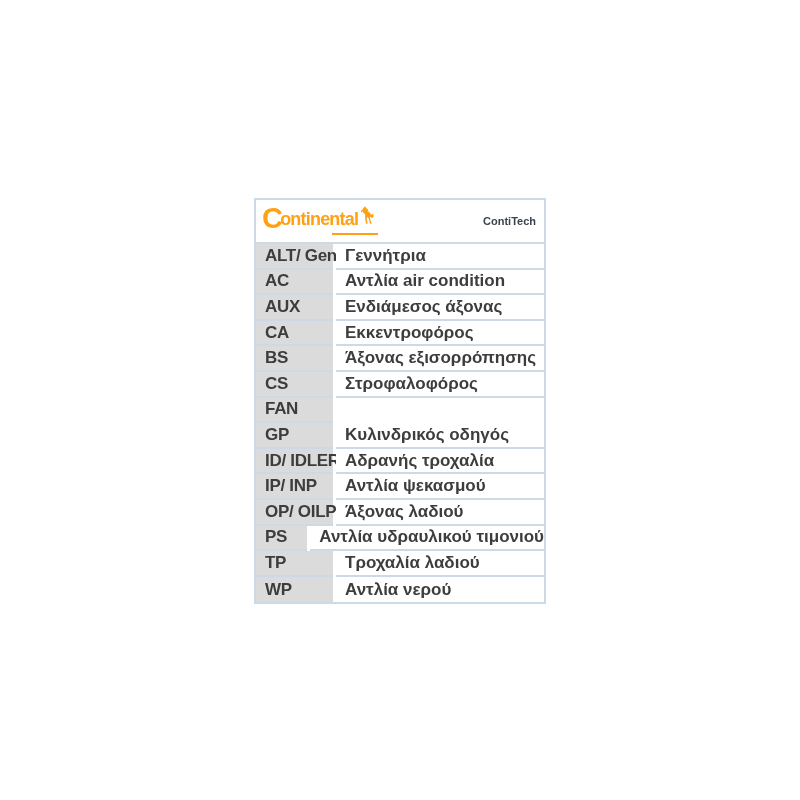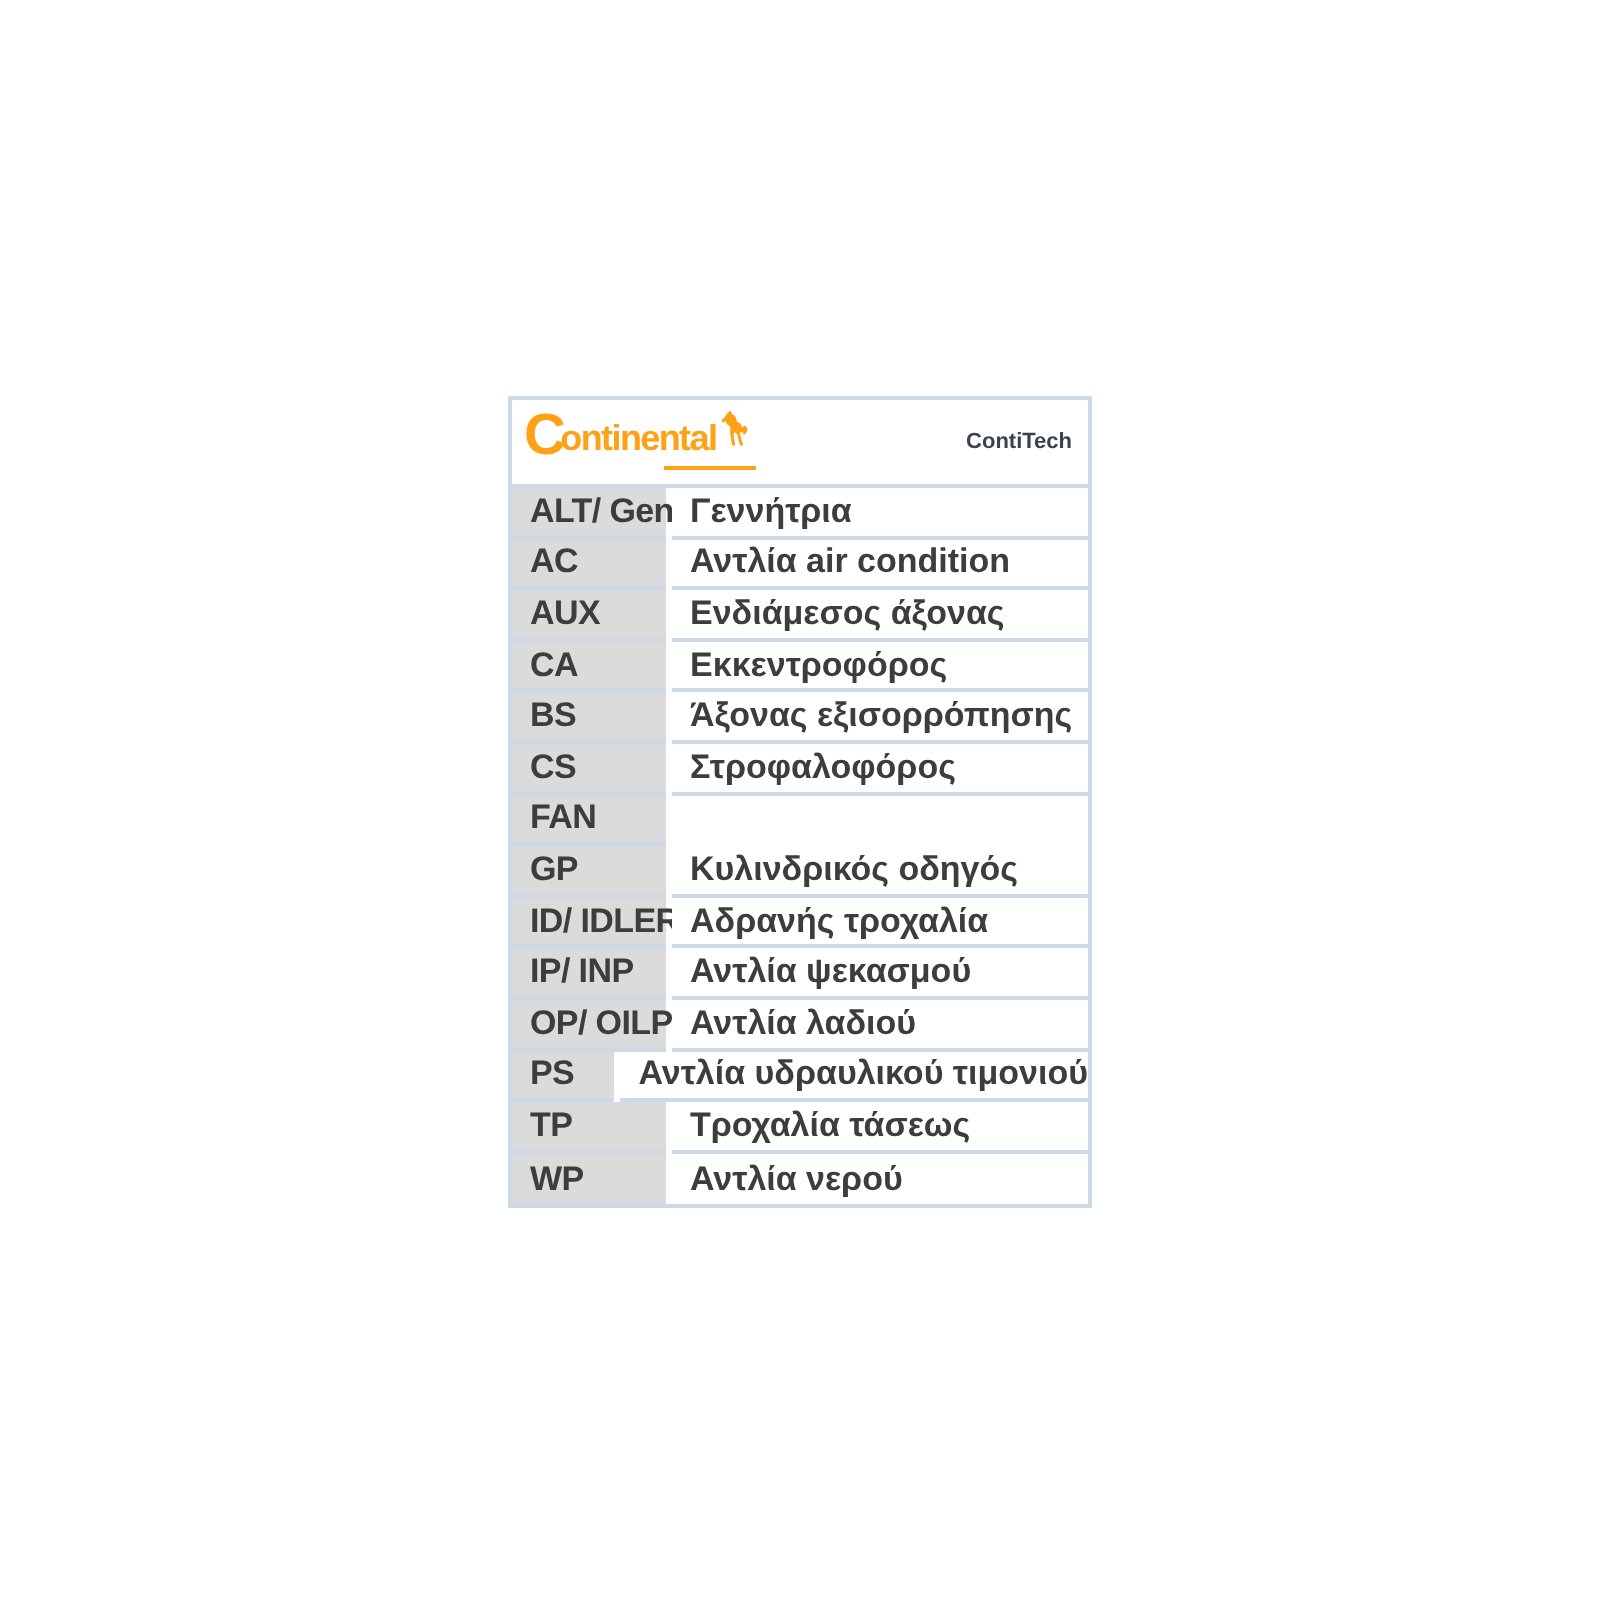--- a/index.html
+++ b/index.html
@@ -156,31 +156,31 @@
     <div class="cell desc">Αδρανής τροχαλία</div>
   </div>
 
   <div class="row">
     <div class="cell code">IP/ INP</div>
     <div class="cell desc">Αντλία ψεκασμού</div>
   </div>
 
   <div class="row">
     <div class="cell code">OP/ OILP</div>
-    <div class="cell desc">Αντλία λαδιού</div>
+    <div class="cell desc">Άξονας λαδιού</div>
   </div>
 
   <div class="row">
     <div class="cell code">PS</div>
     <div class="cell desc">Αντλία υδραυλικού τιμονιού</div>
   </div>
 
   <div class="row">
     <div class="cell code">TP</div>
-    <div class="cell desc">Τροχαλία τάσεως</div>
+    <div class="cell desc">Τροχαλία λαδιού</div>
   </div>
 
   <div class="row">
     <div class="cell code">WP</div>
     <div class="cell desc">Αντλία νερού</div>
   </div>
 </div>
 
 </div>
 

